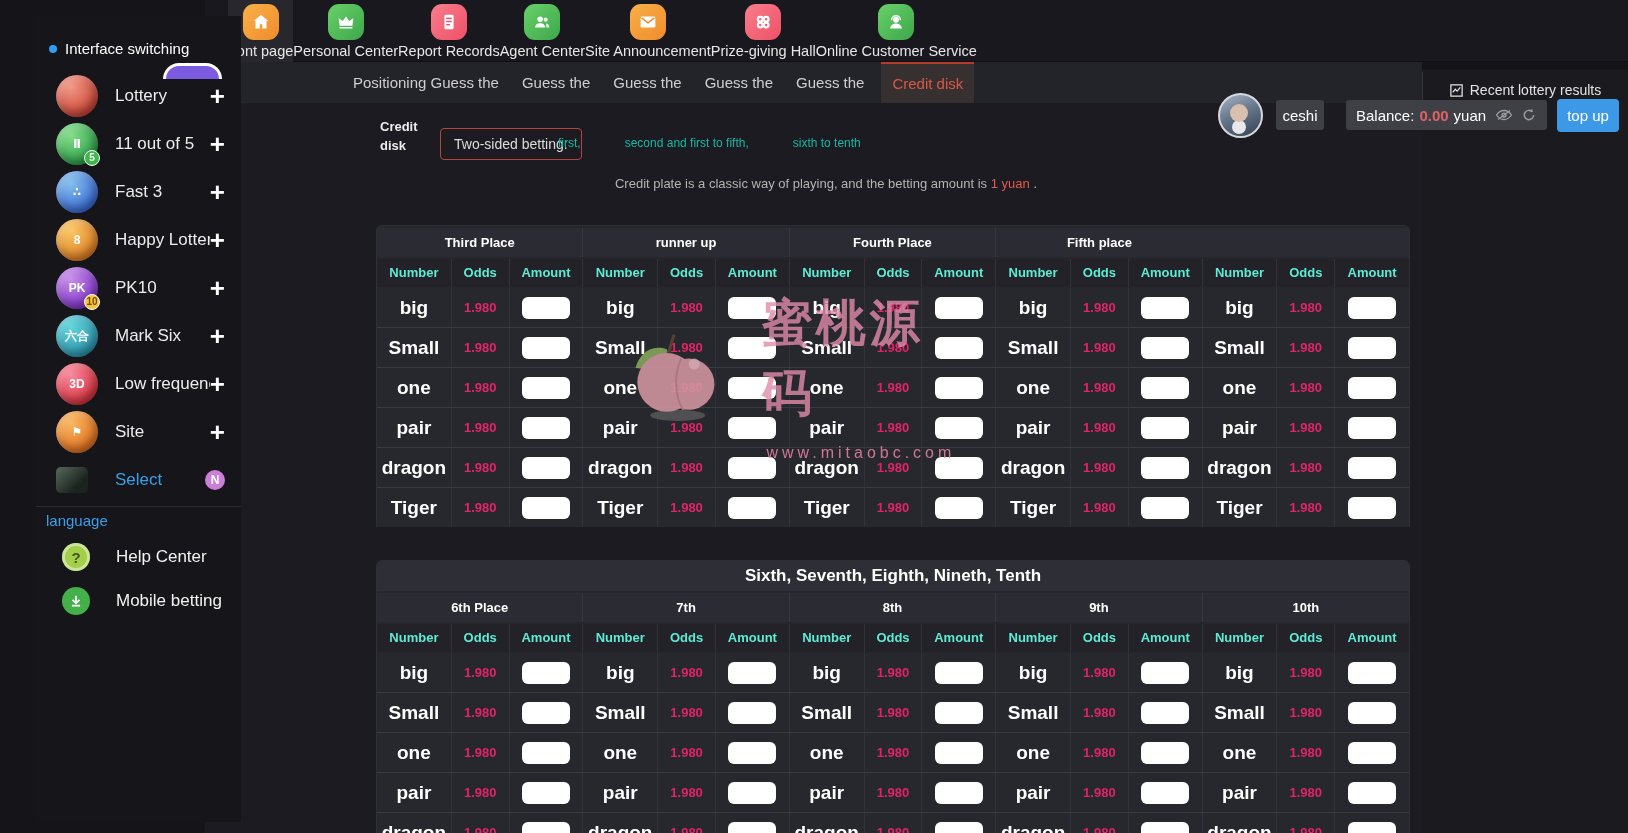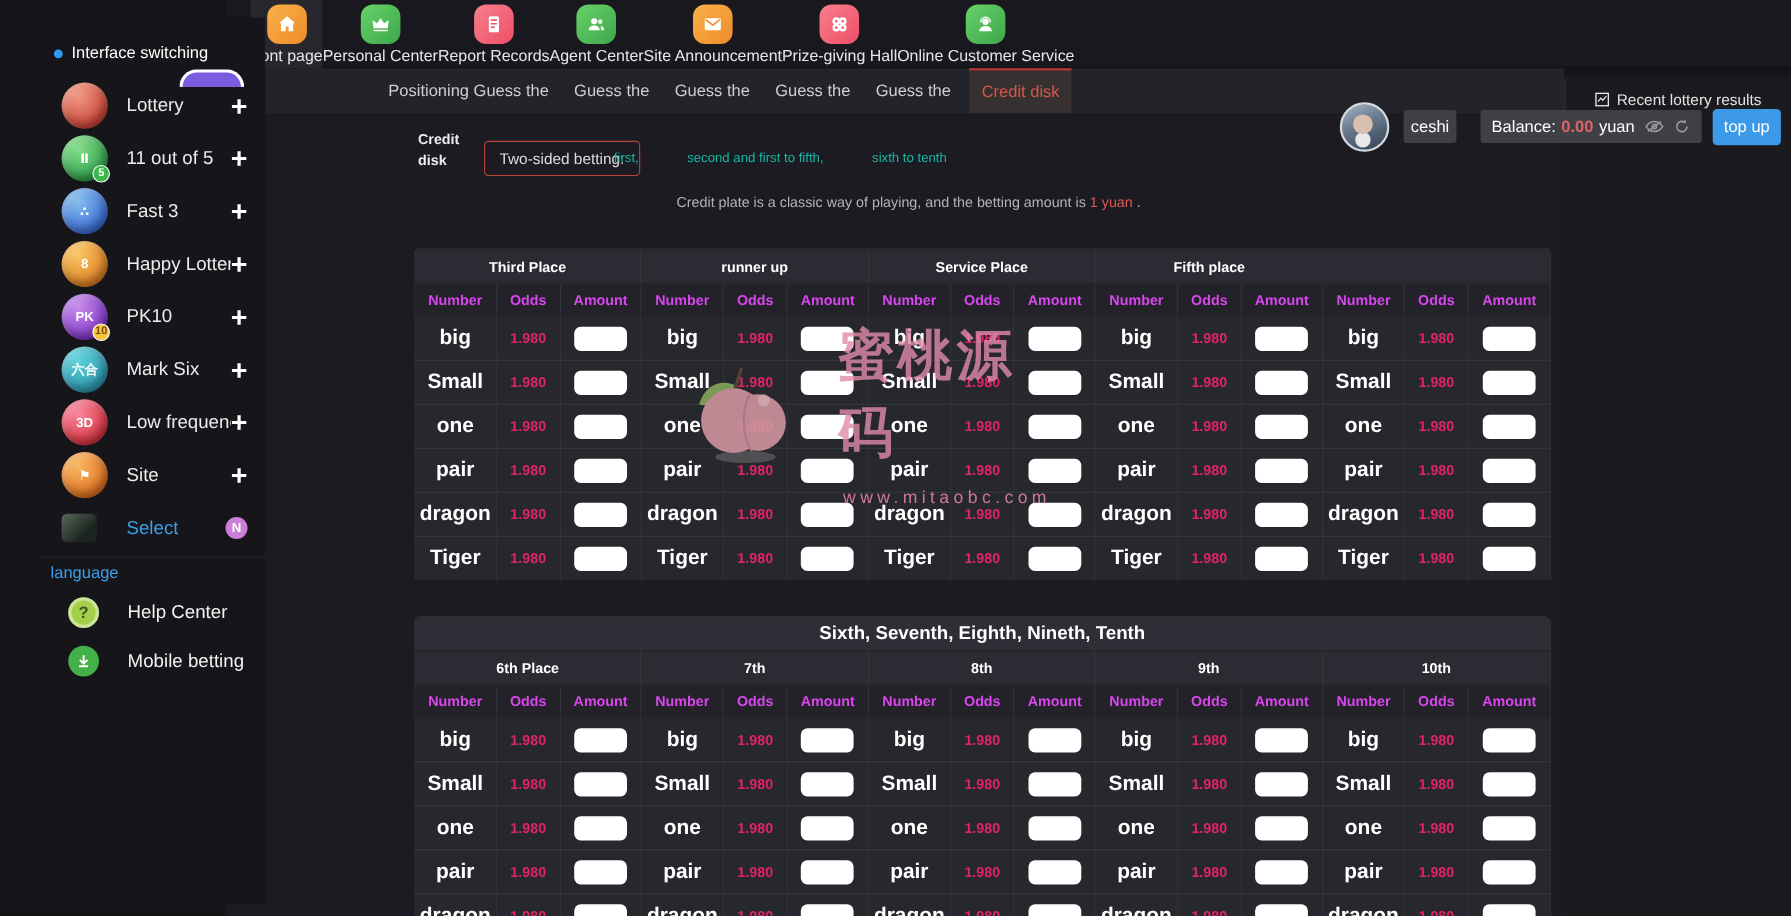--- a/index.html
+++ b/index.html
@@ -91,21 +91,21 @@
   .bt { position:absolute; left:376px; width:1034px; background:#26262d; border-radius:6px 6px 0 0;
         border:1px solid #2f2f36; border-bottom:none; z-index:1; }
   .bt-title { height:30px; line-height:30px; text-align:center; background:#2e2e36; color:#fff;
               font-size:17px; font-weight:bold; border-radius:6px 6px 0 0; }
   .bt-groups { display:grid; grid-template-columns:repeat(5,1fr); background:#2b2b33; margin-top:2px; }
   .bt-group { height:29px; line-height:29px; text-align:center; color:#fff; font-size:13px; font-weight:bold;
               border-right:1px solid #37373e; }
   .bt-groups .bt-group:last-child { border-right:none; }
   .bt-sub, .bt-row { display:grid; grid-template-columns:repeat(5, 7.5fr 5.8fr 7.4fr); }
   .bt-sub { background:#222228; margin-top:2px; }
-  .bt-sub-cell { height:28px; line-height:28px; text-align:center; color:#d946ef; font-size:13px; font-weight:bold;
+  .bt-sub-cell { height:28px; line-height:28px; text-align:center; color:#5eead4; font-size:13px; font-weight:bold;
                  border-right:1px solid #32323a; }
   .bt-sub .bt-sub-cell:last-child { border-right:none; }
   .bt-row { background:#27272e; border-top:1px solid #3a3a41; }
   .bt-body .bt-row:first-child { border-top:none; margin-top:1px; }
   .bt-cell { height:39px; display:flex; align-items:center; justify-content:center; border-right:1px solid #32323a; }
   .bt-row .bt-cell:last-child { border-right:none; }
   .bt-num { font-size:19px; font-weight:bold; color:#fff; }
   .bt-odds { font-size:13px; font-weight:bold; }
   .bt-input { width:48px; height:22px; border:none; border-radius:6px; background:#fff; outline:none;
               text-align:center; font-size:13px; }
@@ -316,21 +316,21 @@
   <span class="mode-opt">sixth to tenth</span>
 </div>
 <div id="credit-note">
   <span>Credit plate is a classic way of playing, and the betting amount is </span><span class="hl">1 yuan</span><span> .</span>
 </div>
 
 <div class="bt" style="top:225px;">
   <div class="bt-groups">
       <div class="bt-group">Third Place</div>
       <div class="bt-group">runner up</div>
-      <div class="bt-group">Service Place</div>
+      <div class="bt-group">Fourth Place</div>
       <div class="bt-group">Fifth place</div>
     </div>
   <div class="bt-sub">
       <div class="bt-sub-cell">Number</div>
       <div class="bt-sub-cell">Odds</div>
       <div class="bt-sub-cell">Amount</div>
       <div class="bt-sub-cell">Number</div>
       <div class="bt-sub-cell">Odds</div>
       <div class="bt-sub-cell">Amount</div>
       <div class="bt-sub-cell">Number</div>

